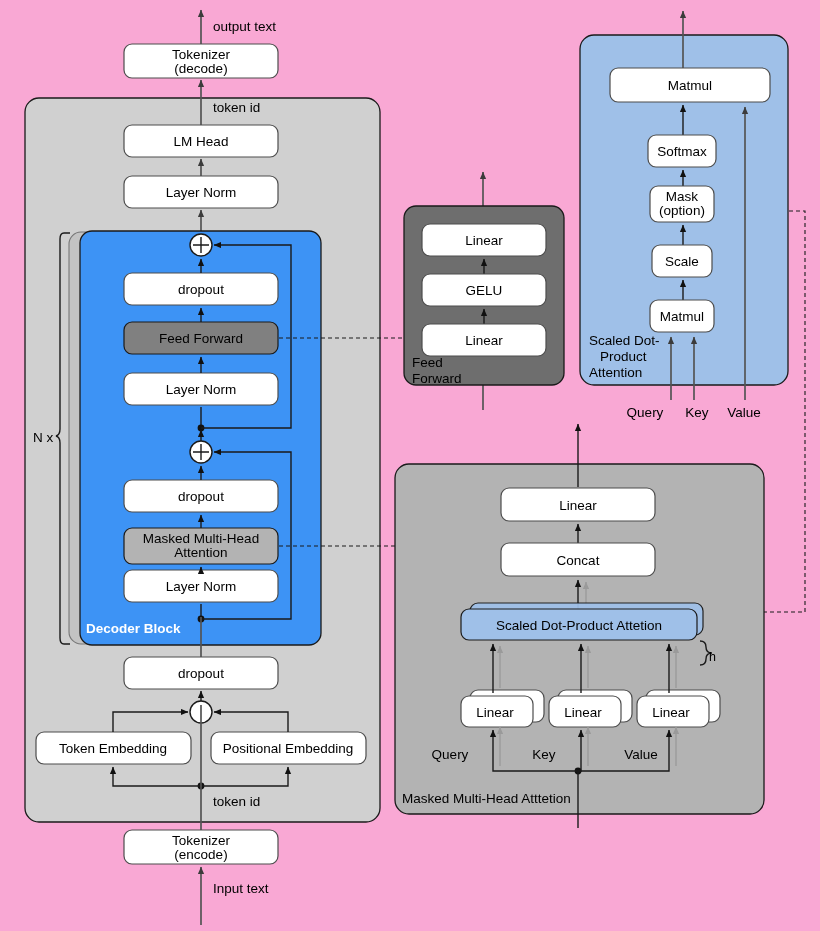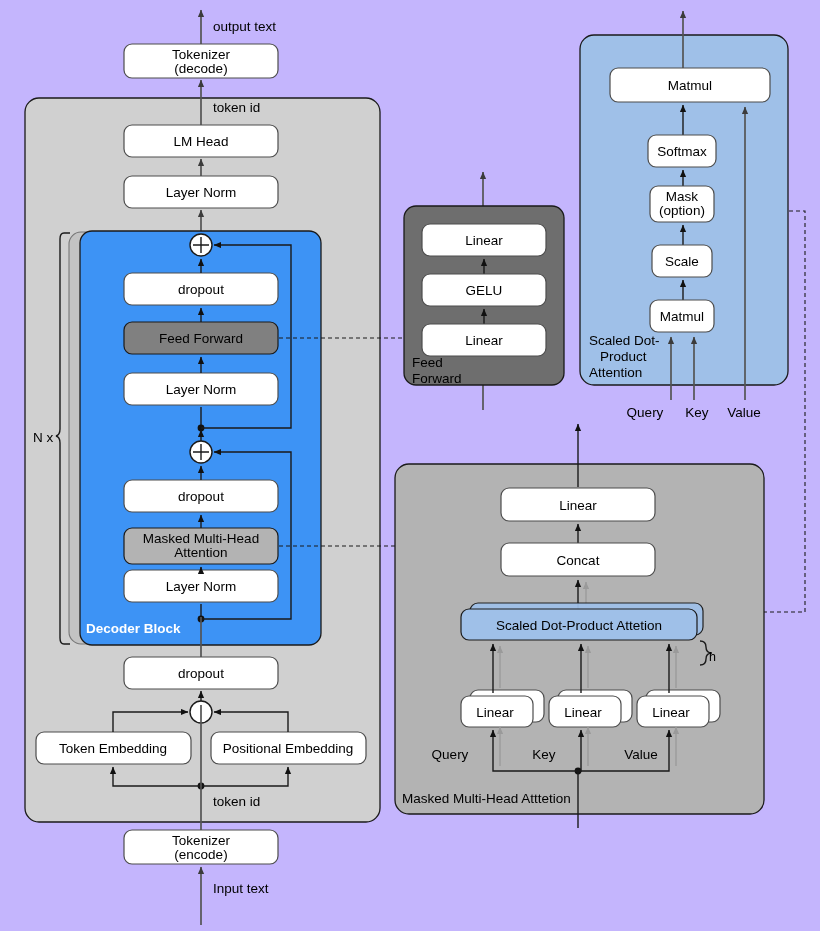--- a/index.html
+++ b/index.html
@@ -1,16 +1,16 @@
 <!DOCTYPE html>
 <html><head>
 <meta charset="utf-8">
 <style>
   html,body{margin:0;padding:0;background:#ffffff;}
-  #stage{position:relative;width:820px;height:931px;background:#c4b5fd;
+  #stage{position:relative;width:820px;height:931px;background:#f9a8d4;
          font-family:"Liberation Sans","DejaVu Sans",sans-serif;overflow:hidden;}
   svg{position:absolute;left:0;top:0;width:820px;height:931px;}
   text{font-family:"Liberation Sans","DejaVu Sans",sans-serif;fill:#000000;}
   .lbl{font-size:13.5px;}
   .lblsm{font-size:12.5px;}
   .white-box{fill:#ffffff;stroke:#4d4d4d;stroke-width:1.2;}
   .dark-box{fill:#808080;stroke:#1a1a1a;stroke-width:1.2;}
   .midgray-box{fill:#b3b3b3;stroke:#1a1a1a;stroke-width:1.2;}
   .cont-gray{fill:#d0d0d0;stroke:#1a1a1a;stroke-width:1.3;}
   .cont-gray2{fill:#b3b3b3;stroke:#1a1a1a;stroke-width:1.3;}

